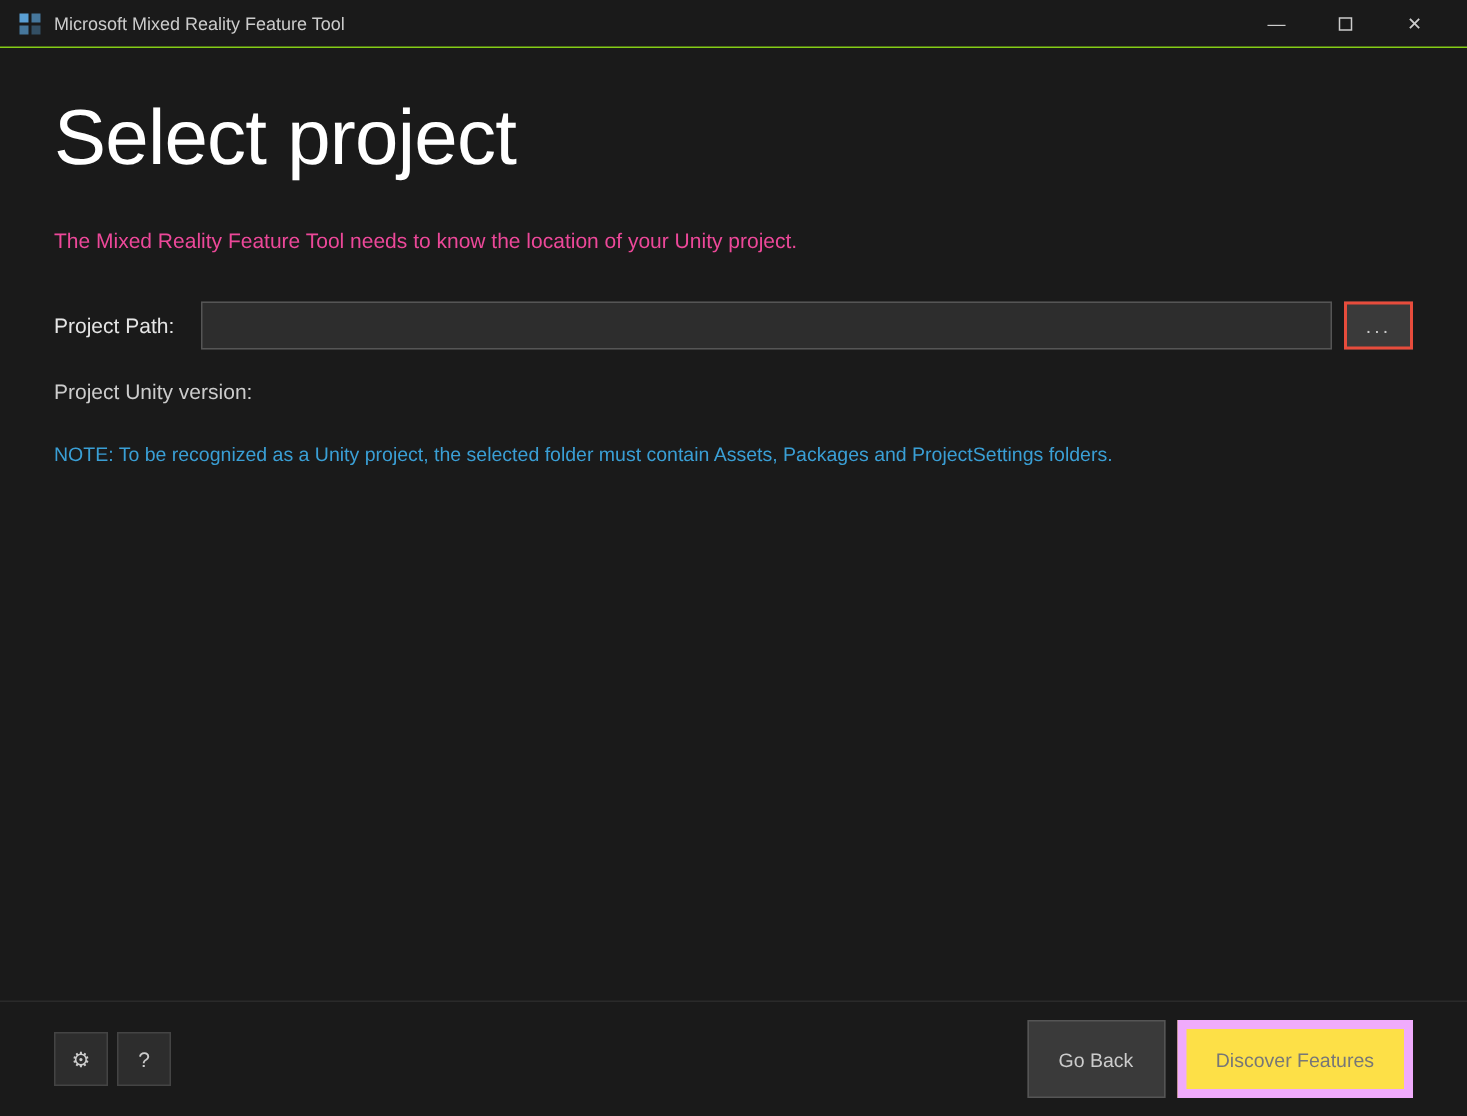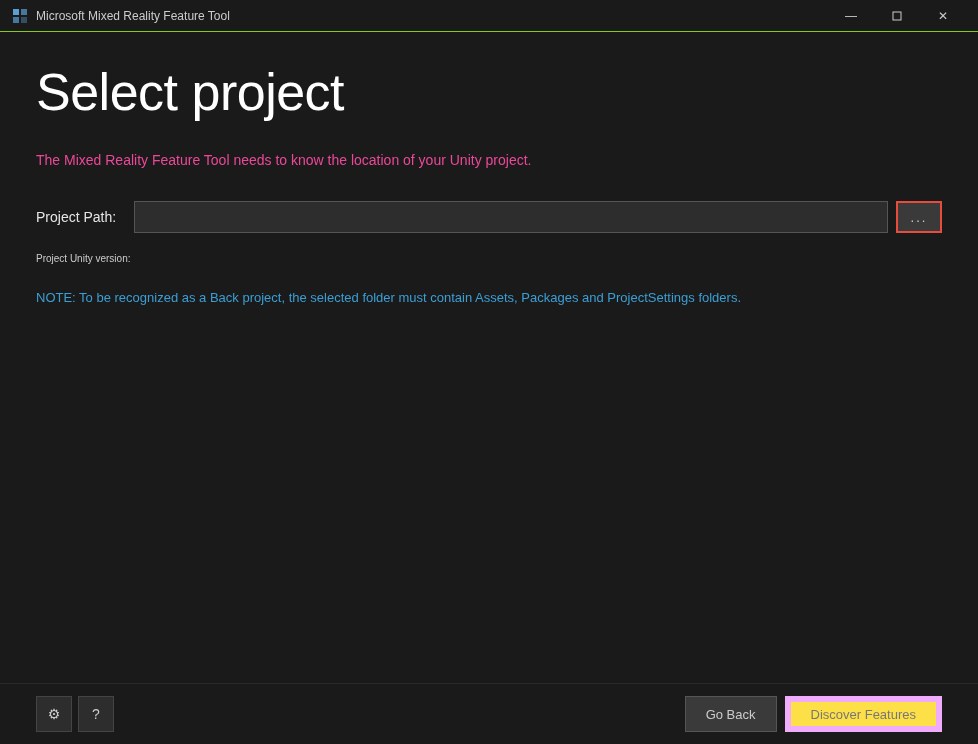--- a/index.html
+++ b/index.html
@@ -131,21 +131,21 @@
       letter-spacing: 2px;
     }
 
     .unity-version-row {
       display: flex;
       align-items: center;
       margin-bottom: 24px;
     }
 
     .unity-version-label {
-      font-size: 10px;
+      font-size: 14px;
       color: #cccccc;
     }
 
     .note-text {
       font-size: 13px;
       color: #3a9fd5;
       line-height: 1.6;
       max-width: 860px;
     }
 
@@ -177,21 +177,21 @@
       justify-content: center;
     }
 
     .footer-right {
       margin-left: auto;
       display: flex;
       gap: 8px;
     }
 
     .footer-btn {
-      height: 36px;
+      height: 52px;
       padding: 0 20px;
       font-size: 13px;
       font-family: 'Segoe UI', sans-serif;
       cursor: pointer;
       border: none;
     }
 
     .btn-secondary {
       background: #3a3a3a;
       color: #cccccc;
@@ -236,21 +236,21 @@
   <div class="form-row">
     <label class="form-label">Project Path:</label>
     <input class="path-input" type="text" value="" style="">
     <button class="browse-btn">...</button>
   </div>
 
   <div class="unity-version-row">
     <span class="unity-version-label">Project Unity version:</span>
   </div>
 
-  <p class="note-text">NOTE: To be recognized as a Back project, the selected folder must contain Assets, Packages and ProjectSettings folders.</p>
+  <p class="note-text">NOTE: To be recognized as a Unity project, the selected folder must contain Assets, Packages and ProjectSettings folders.</p>
 </div>
 
 <div class="footer">
   <div class="footer-left">
     <button class="footer-icon-btn">⚙</button>
     <button class="footer-icon-btn">?</button>
   </div>
   <div class="footer-right">
     <button class="footer-btn btn-secondary">Go Back</button>
     <button class="footer-btn btn-primary-disabled">Discover Features</button>

